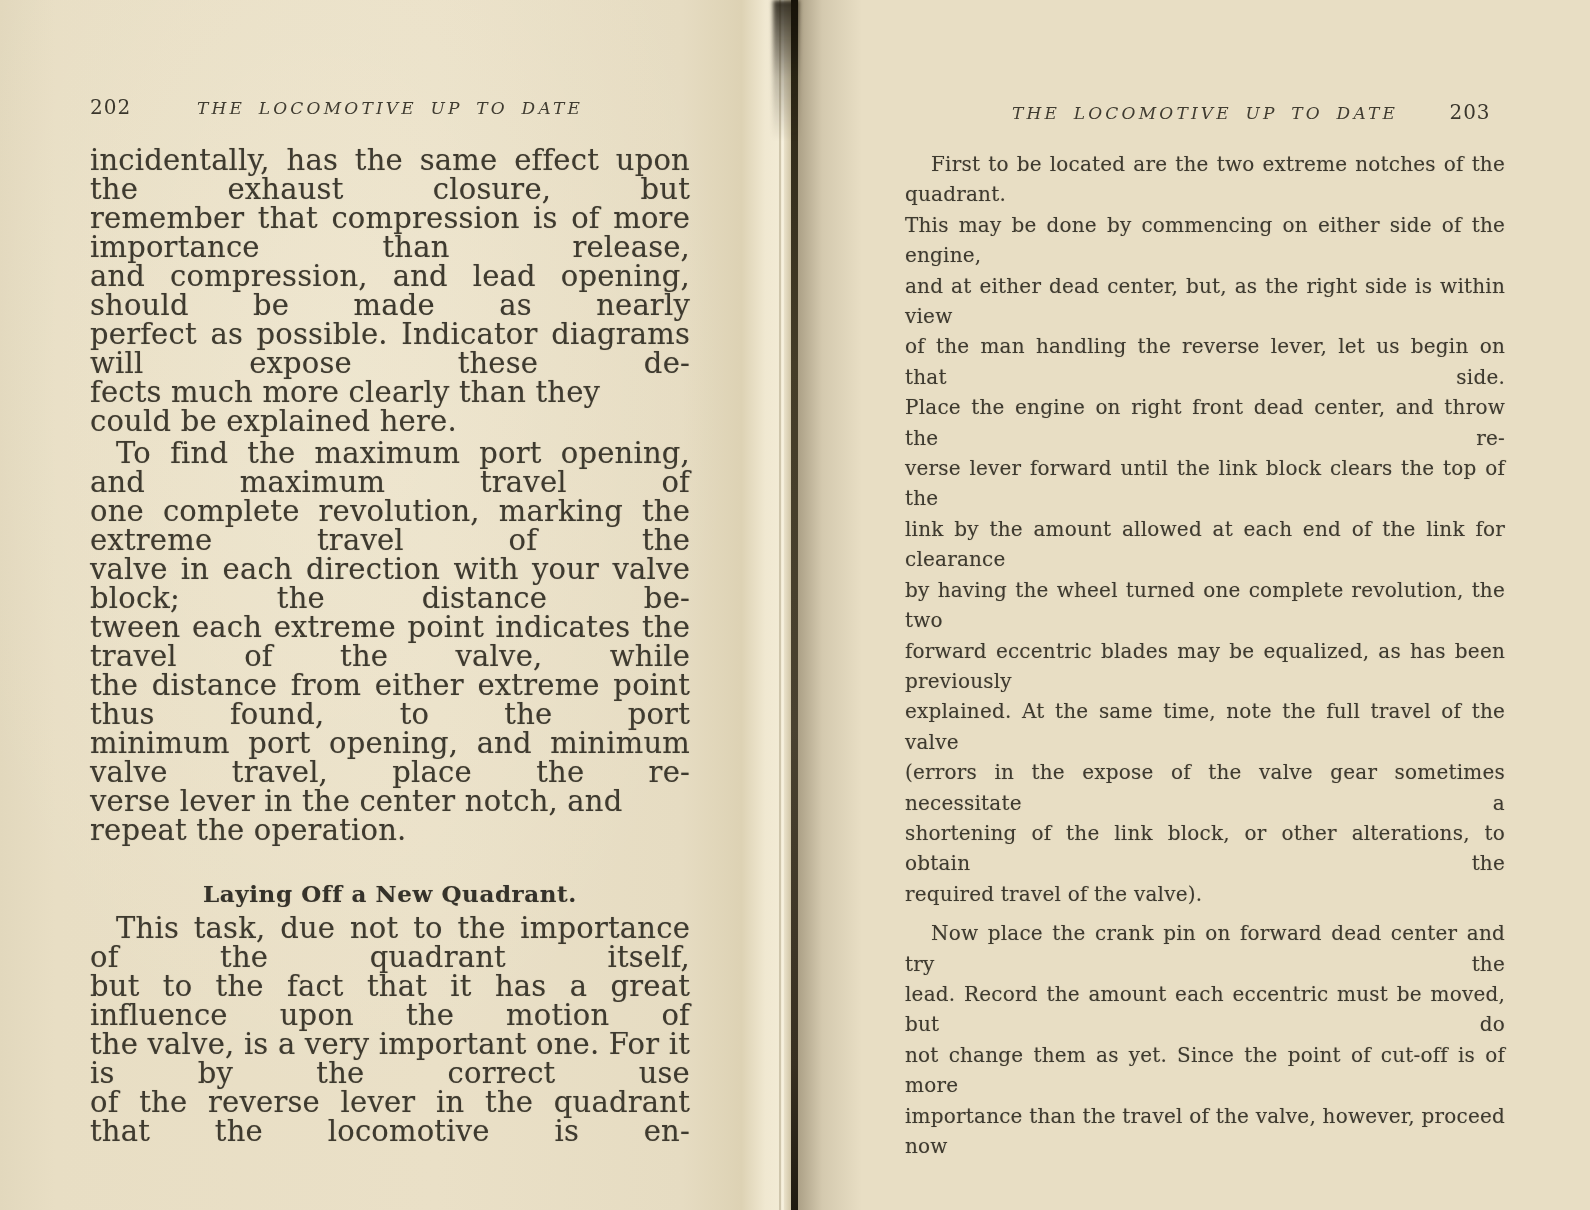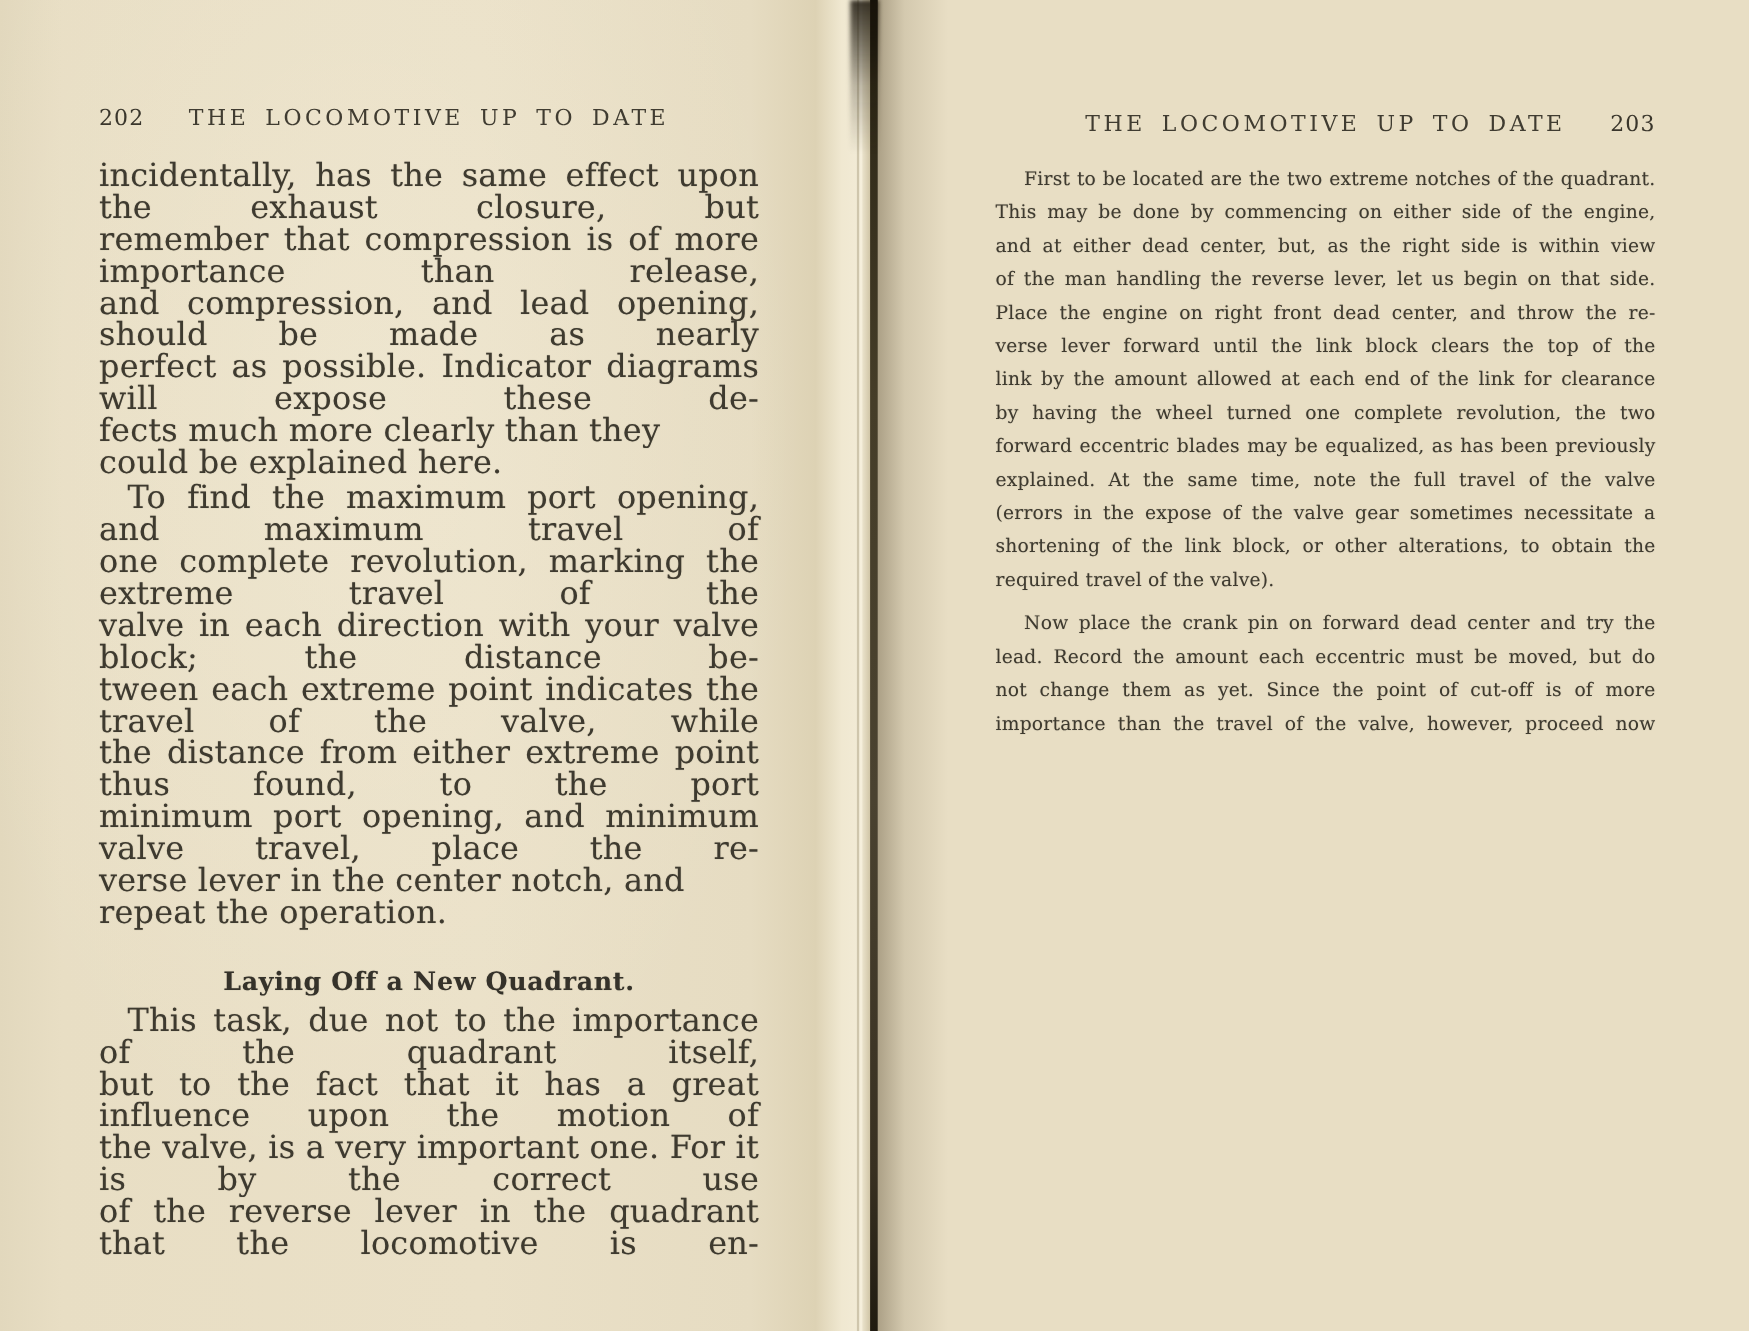--- a/index.html
+++ b/index.html
@@ -62,40 +62,41 @@
   .page-header {
     display: flex; align-items: baseline; width: 100%;
     line-height: 22px; white-space: nowrap;
   }
   .page-num {
     font-size: 20px; letter-spacing: 1px; color: #3a362c; width: 70px;
   }
   .page-header .flank { width: 70px; }
   .running-title {
     flex: 1; text-align: center;
-    font-size: 20px; letter-spacing: 3.2px; word-spacing: 5px;
+    font-size: 17px; letter-spacing: 3.2px; word-spacing: 5px;
     color: #403c31;
+    font-style: italic;
   }
-  .col-right .page-num { text-align: right; }
+  .col-right .page-num { text-align: center; }
 
   .page-body { margin-top: 27px; }
   .col-right .page-body { margin-top: 25px; }
 
   .paragraph { margin: 0; }
   .col-left  .paragraph + .paragraph { margin-top: 3px; }
   .col-right .paragraph + .paragraph { margin-top: 9px; }
 
   .line {
     text-align: justify; text-align-last: justify;
     text-justify: inter-word;
     letter-spacing: 0.2px;
     text-shadow: 0 0 1px rgba(62,58,47,0.35);
   }
   .col-left  .line { font-size: 29px; line-height: 29px; }
-  .col-right .line { font-size: 17px; line-height: 30.4px; }
+  .col-right .line { font-size: 20px; line-height: 30.4px; }
   .paragraph.indent .line:first-child { text-indent: 26px; }
   .line.para-last { text-align: left; text-align-last: left; }
 
   .heading { margin-top: 34px; margin-bottom: 5px; }
   .heading .line {
     text-align: center; text-align-last: center;
     font-weight: bold; font-size: 23px; line-height: 30px;
     letter-spacing: 0.6px; color: #35322a;
   }
 </style>

